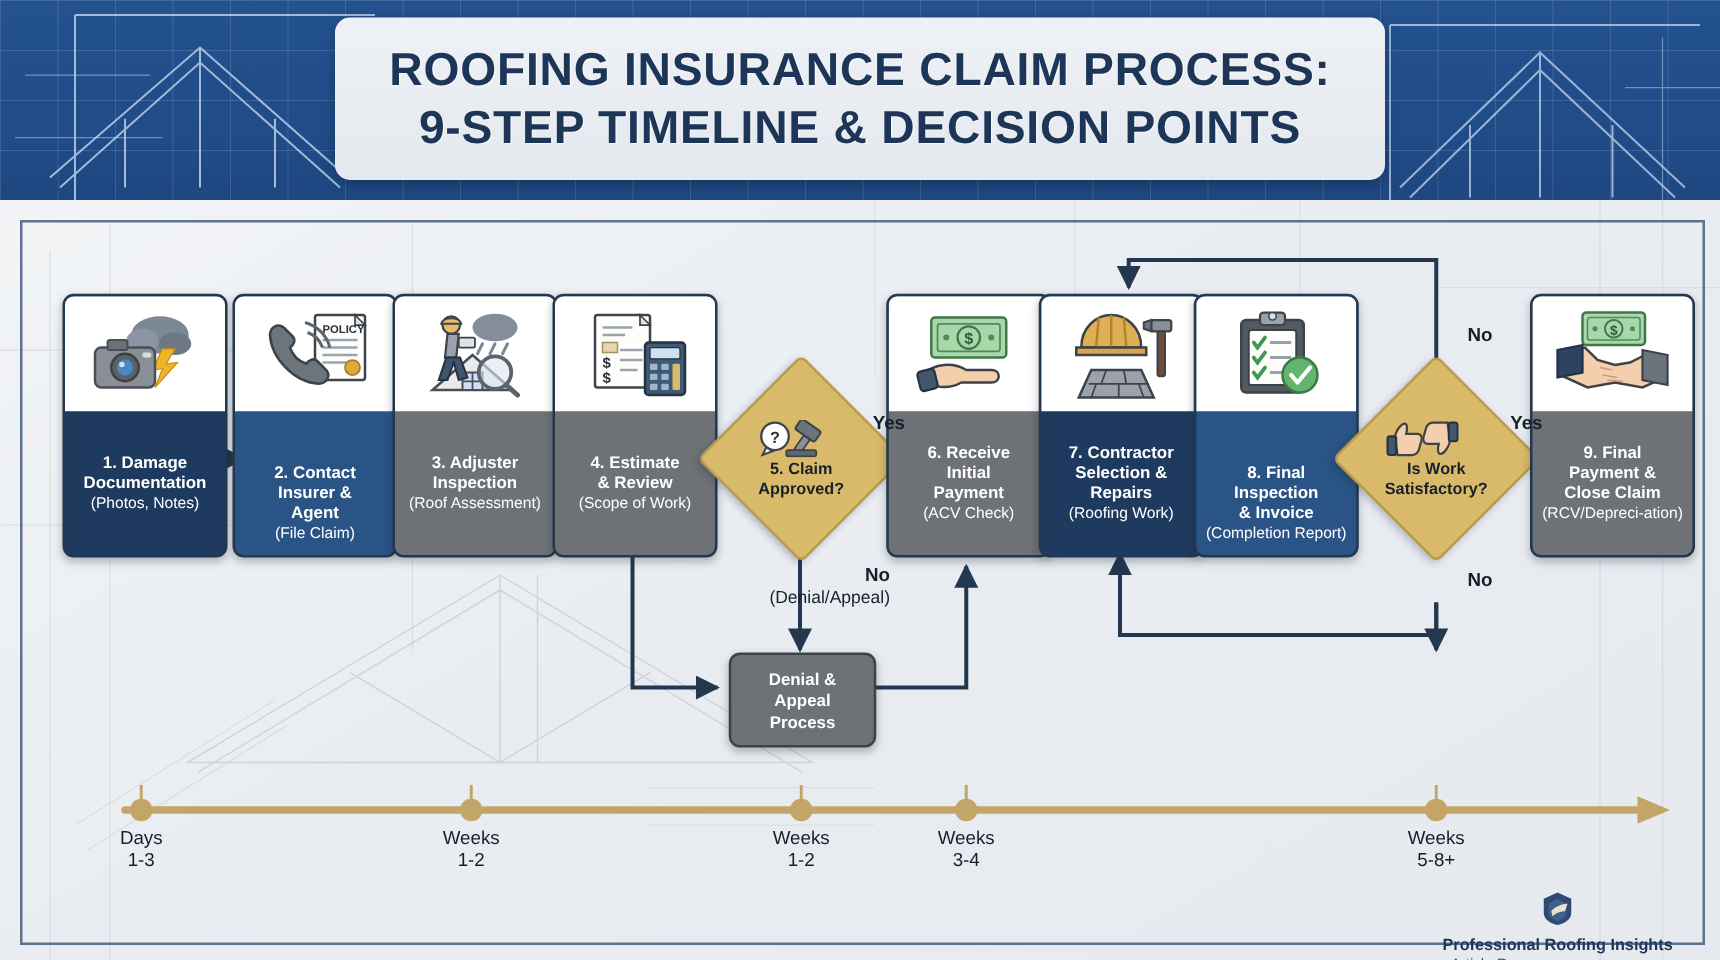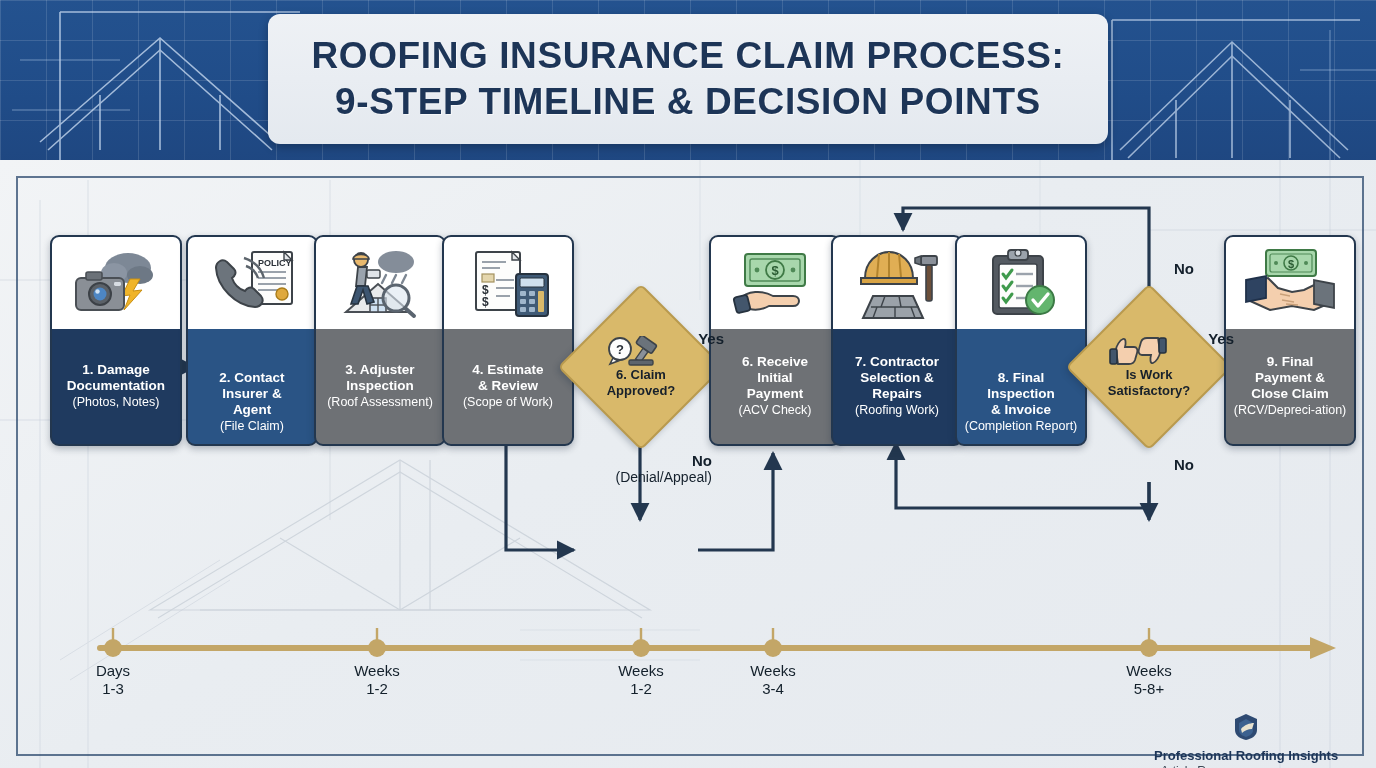--- a/index.html
+++ b/index.html
@@ -384,21 +384,21 @@
           <circle cx="13" cy="13" r="11" fill="#fdfdfc" stroke="#3d4349" stroke-width="1.8"></circle>
           <path d="M6 22 L3 28 L11 25 Z" fill="#fdfdfc" stroke="#3d4349" stroke-width="1.6"></path>
           <text x="13" y="18" text-anchor="middle" font-family="Liberation Sans, sans-serif" font-size="13" font-weight="bold" fill="#2b3138">?</text>
           <g>
             <rect x="30" y="3" width="19" height="10" rx="2" transform="rotate(35 39 8)" fill="#6b737b" stroke="#3d4349" stroke-width="1.6"></rect>
             <rect x="32" y="13" width="6" height="13" transform="rotate(35 35 19)" fill="#8a9099" stroke="#3d4349" stroke-width="1.4"></rect>
             <rect x="22" y="24" width="24" height="5" rx="1.6" fill="#5d656d" stroke="#3d4349" stroke-width="1.4"></rect>
           </g>
         </svg>
         <div class="dia-in">
-          <span>6. Claim</span><br>
+          <span>5. Claim</span><br>
           <span>Approved?</span>
         </div>
       </div>
     </div>
 
     <div class="card c-gray" style="left:709px;top:75px;height:207px;">
       <div class="ico">
         <svg width="92" height="74" viewBox="0 0 92 74">
           <rect x="16" y="8" width="60" height="32" rx="3" fill="#a8d7ac" stroke="#3f7a46" stroke-width="2"></rect>
           <rect x="21" y="13" width="50" height="22" rx="2" fill="none" stroke="#4f8a57" stroke-width="1.4"></rect>
@@ -524,20 +524,27 @@
         </svg>
       </div>
       <div class="lbl">
         <span class="ln">9. Final</span>
         <span class="ln">Payment &amp;</span>
         <span class="ln">Close Claim</span>
         <span class="sub">(RCV/Depreci-ation)</span>
       </div>
     </div>
 
+    <div class="denial" style="left:583px;top:362px;width:114px;height:72px;">
+      <div>
+        <span>Denial &amp;</span><br>
+        <span>Appeal</span><br>
+        <span>Process</span>
+      </div>
+    </div>
 
     <div class="elab" style="left:676px;top:170px;width:48px;">Yes</div>
     <div class="elab" style="left:570px;top:292px;width:142px;">
       <span>No</span>
       <span class="small">(Denial/Appeal)</span>
     </div>
     <div class="elab" style="left:1186px;top:170px;width:48px;">Yes</div>
     <div class="elab" style="left:1134px;top:100px;width:60px;">No</div>
     <div class="elab" style="left:1134px;top:296px;width:60px;">No</div>
 

